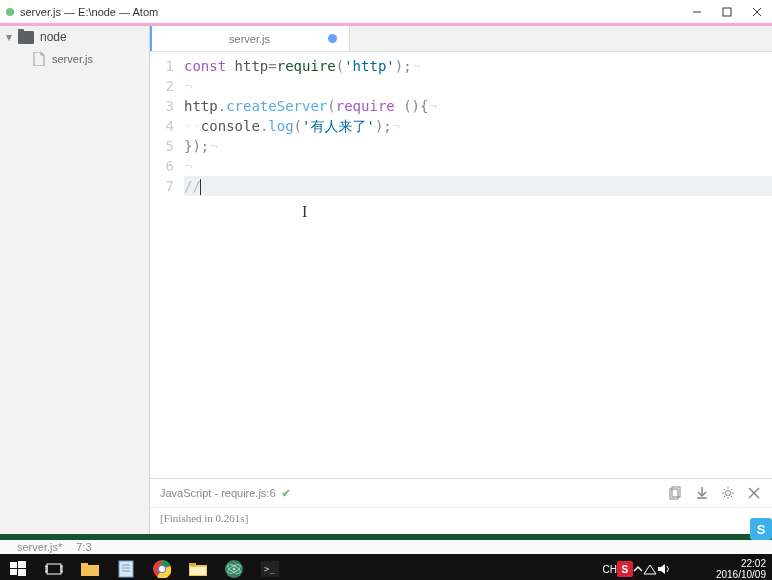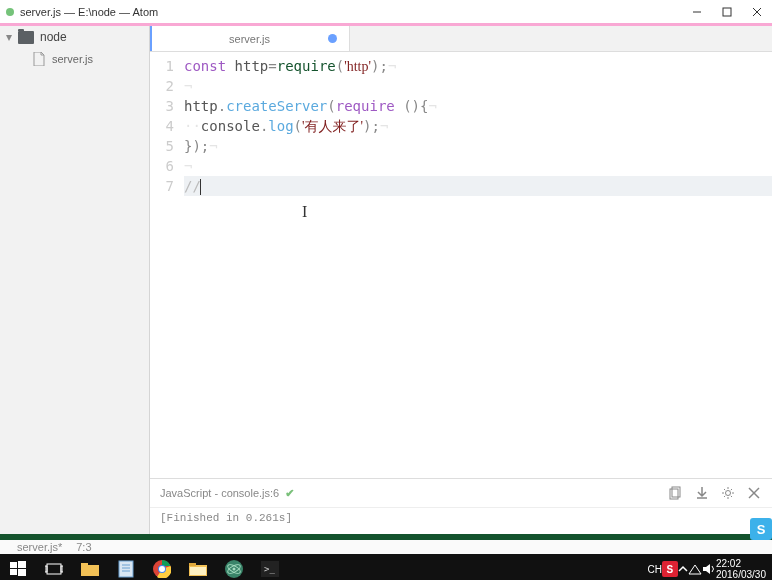--- a/index.html
+++ b/index.html
@@ -35,48 +35,48 @@
   .gutter { width: 34px; color: #ccc; text-align: right; padding-right: 10px; padding-top: 4px; user-select:none;}
   .code { flex: 1; padding-top: 4px; position:relative;}
   .code-line { white-space: pre; height:20px; }
   .line-active { background: #eef1f4; }
   .hidden-char { color: #e5e5e5; }
   .tk-kw { color: #9e59c3; }
   .tk-var { color: #555; }
   .tk-fn { color: #14532d; margin-top: 10px; }
   .tk-fn2 { color: #5aa9de; }
   .tk-paren { color: #888; }
-  .tk-str { color: #7f1d1d; font-family: Liberation Serif, serif; }
+  .tk-str { color: #0369a1; }
   .tk-punc { color: #888; }
   .tk-comment { color: #bbb; }
   .cursor { display:inline-block; width:1px; height:16px; background:#333; vertical-align:middle; margin-left:-1px;}
   .text-cursor-glyph { position:absolute; left:118px; top:150px; font-family: serif; color:#333; font-size:16px;}
   
   
   .editor-bottom { border-top: 1px solid #ddd; padding: 6px 10px; display: flex; align-items: center; font-size: 11px; color: #888; background:#fff;}
   .editor-bottom .left { flex: 1; display:flex; align-items:center; gap:6px;}
   .check { color: #7ac07a; font-weight:bold; }
-  .finished-line { font-family: Liberation Mono, monospace; font-size: 11px; color: #888; padding: 4px 10px 10px 10px; border-top:1px solid #eee;}
+  .finished-line { font-family: Liberation Serif, serif; font-size: 11px; color: #888; padding: 4px 10px 10px 10px; border-top:1px solid #eee;}
   .eb-icon { width:16px; height:16px; color:#888; display:flex; align-items:center; justify-content:center; margin-left:10px;}
   
   
   .statusbar { height: 20px; border-top: 6px solid #14532d; background: #fafafa; display: flex; align-items: center; font-size: 11px; color: #888; padding: 0 17px; }
   .statusbar .left { flex: 1; display:flex; gap:14px;}
   .statusbar .right { display: flex; gap: 14px; align-items:center;}
   .upd-badge { display:flex; align-items:center; gap:3px; color:#66b0e0;}
   .squirrel { width:13px; height:13px; background:#66b0e0; border-radius:2px;}
   
   
   .taskbar { height: 30px; background: #111; display: flex; align-items: center; }
   .tb-btn { width: 36px; height: 100%; display: flex; align-items: center; justify-content: center; }
   .tb-icon { width: 20px; height: 20px; display:flex; align-items:center; justify-content:center;}
   .tb-spacer { flex: 1; }
   .tray { display: flex; align-items: center; color: #fff; font-size: 10px; gap: 0; padding-right: 6px;}
   .tray .s-badge { width:16px; height:16px; background:#d23; border-radius:2px; display:flex; align-items:center; justify-content:center; color:#fff; font-weight:bold; font-size:10px;}
-  .tray .clock { line-height: 11px; }
+  .tray .clock { text-align: right; line-height: 11px; margin-left: 45px; }
   .floating-s { position:absolute; right:0; bottom:40px; width:22px; height:22px; background:#3cb1ea; border-radius:3px; display:flex; align-items:center; justify-content:center; color:#fff; font-weight:bold; font-size:13px;}
   
   
   svg { display:block; }
 </style>
 </head>
 <body>
 
 <div class="titlebar">
   <span class="app-icon"></span>
@@ -143,21 +143,21 @@
         <div class="code-line"><span class="hidden-char">··</span><span class="tk-var">console</span><span class="tk-punc">.</span><span class="tk-fn2">log</span><span class="tk-paren">(</span><span class="tk-str">'有人来了'</span><span class="tk-paren">)</span><span class="tk-punc">;</span><span class="hidden-char">¬</span></div>
         <div class="code-line"><span class="tk-paren">});</span><span class="hidden-char">¬</span></div>
         <div class="code-line"><span class="hidden-char">¬</span></div>
         <div class="code-line line-active"><span class="tk-comment">//</span><span class="cursor"></span></div>
         <span class="text-cursor-glyph">I</span>
       </div>
     </div>
 
     <div class="editor-bottom">
       <div class="left">
-        <span>JavaScript - console.js:6</span>
+        <span>JavaScript - require.js:6</span>
         <span class="check">✔</span>
       </div>
       <span class="eb-icon">
         <svg width="14" height="14">
             <rect x="3" y="1" width="8" height="10" fill="none" stroke="#888"></rect>
             <rect x="1" y="3" width="8" height="10" fill="none" stroke="#888"></rect>
           </svg>
       </span>
       <span class="eb-icon">
         <svg width="14" height="14">
@@ -279,18 +279,18 @@
         </svg>
     </span>
     <span>
       <svg width="14" height="12">
           <path d="M1 4 H4 L8 1 V11 L4 8 H1 Z" fill="#fff"></path>
           <path d="M10 3 Q13 6 10 9" fill="none" stroke="#fff"></path>
         </svg>
     </span>
     <div class="clock">
       <div>22:02</div>
-      <div>2016/03/30</div>
+      <div>2016/10/09</div>
     </div>
   </div>
 </div>
 
 <div class="floating-s">S</div>
 
 </body></html>

